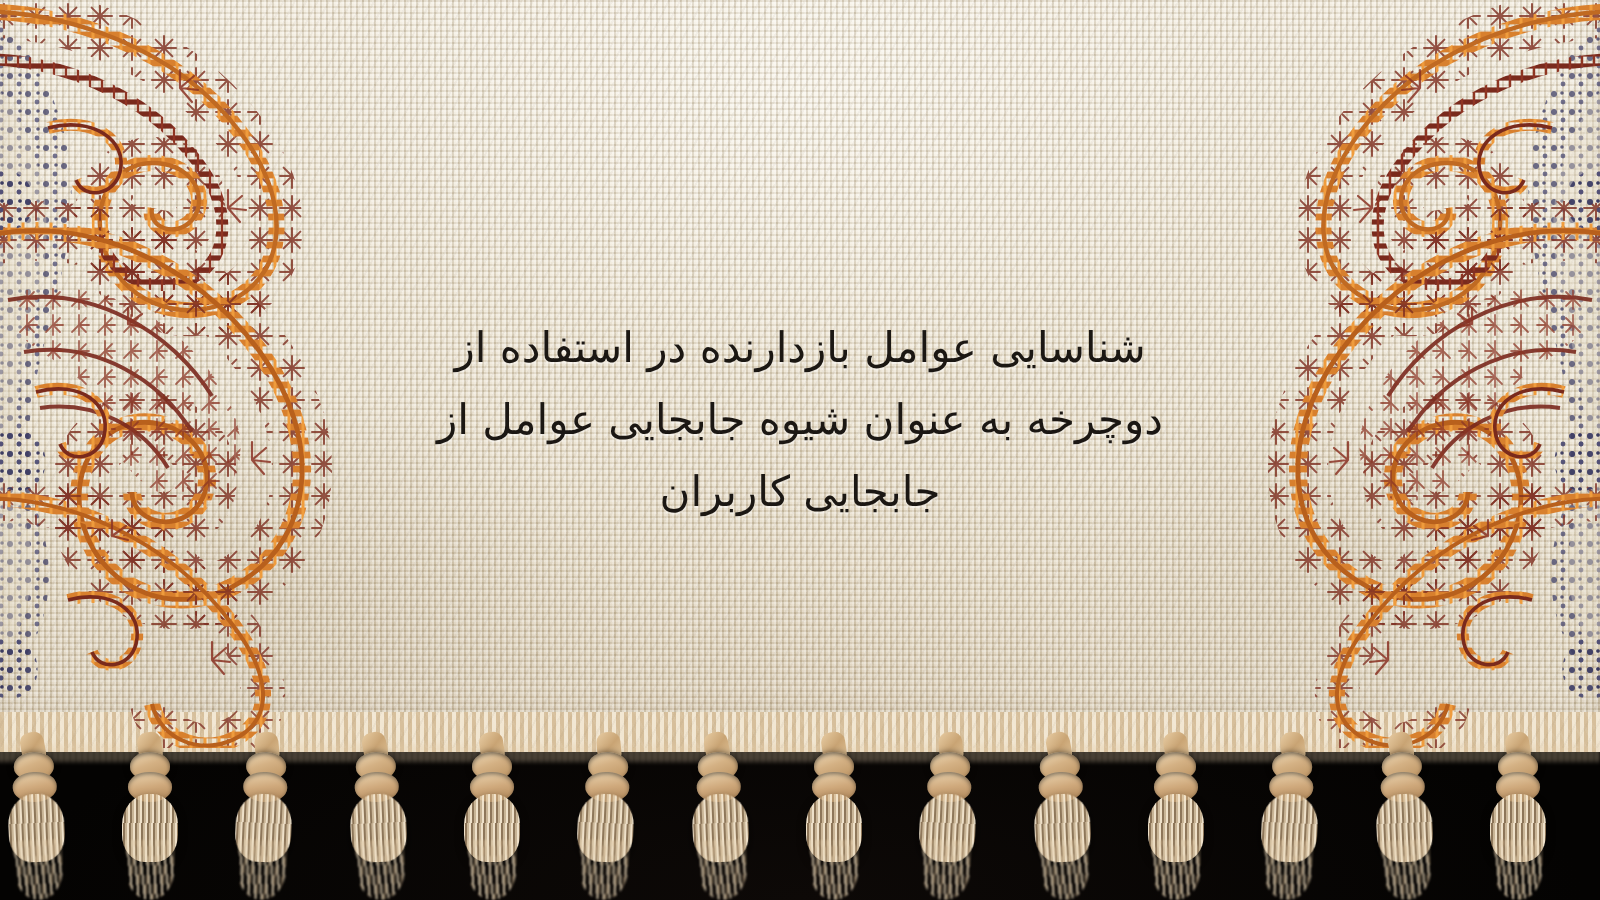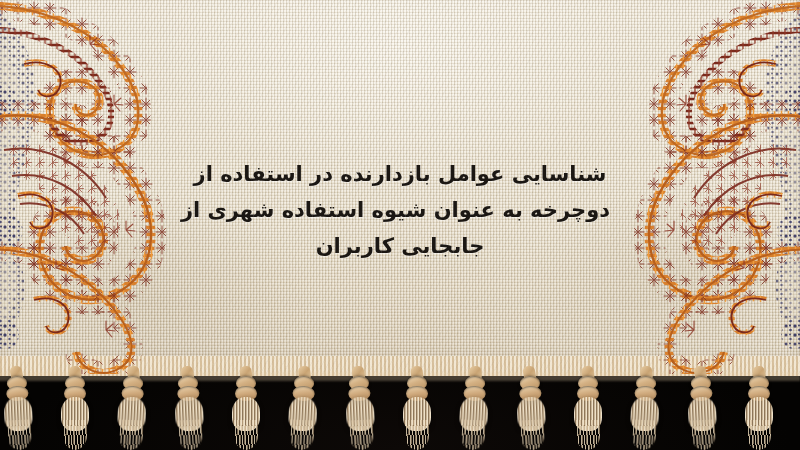--- a/index.html
+++ b/index.html
@@ -75,21 +75,21 @@
   
   .title-block{
     position:absolute;left:50%;top:156px;transform:translateX(-50%);
     width:420px;text-align:center;direction:rtl;
     z-index:6;
   }
   .title-line{
     display:block;
     font-family:"DejaVu Sans","Liberation Sans",sans-serif;
     font-size:21px;
-    font-weight:700;
+    font-weight:400;
     line-height:36px;
     color:#1b1713;
     letter-spacing:0px;
     text-shadow:0 1px 0 rgba(255,255,255,.35);
     white-space:nowrap;
   }
 
   
   .fringe{position:absolute;left:0;top:366px;width:800px;height:84px;}
   .tassel{position:absolute;top:0;width:46px;height:84px;}
@@ -340,21 +340,21 @@
           <path d="M-4 86 C 14 80, 26 92, 22 106 C 18 118, 2 118, -4 108 Z"></path>
           <path d="M2 216 C 20 210, 32 222, 28 236 C 24 248, 8 248, 2 238 Z"></path>
           <path d="M-2 320 C 16 314, 28 326, 24 340 C 20 352, 4 352, -2 342 Z"></path>
         </g>
       </g>
     </svg>
   </div>
 
   <div class="title-block">
     <span class="title-line">شناسایی عوامل بازدارنده در استفاده از</span>
-    <span class="title-line">دوچرخه به عنوان شیوه استفاده شهری از</span>
+    <span class="title-line">دوچرخه به عنوان شیوه جابجایی عوامل از</span>
     <span class="title-line">جابجایی کاربران</span>
   </div>
 
   <div class="fringe">
       <div class="tassel" style="left: -5px; transform: rotate(-2.5deg);">
         <div class="cord"></div>
         <div class="knot"></div>
         <div class="knot2"></div>
         <div class="skirt"></div>
         <div class="wisp"></div>

